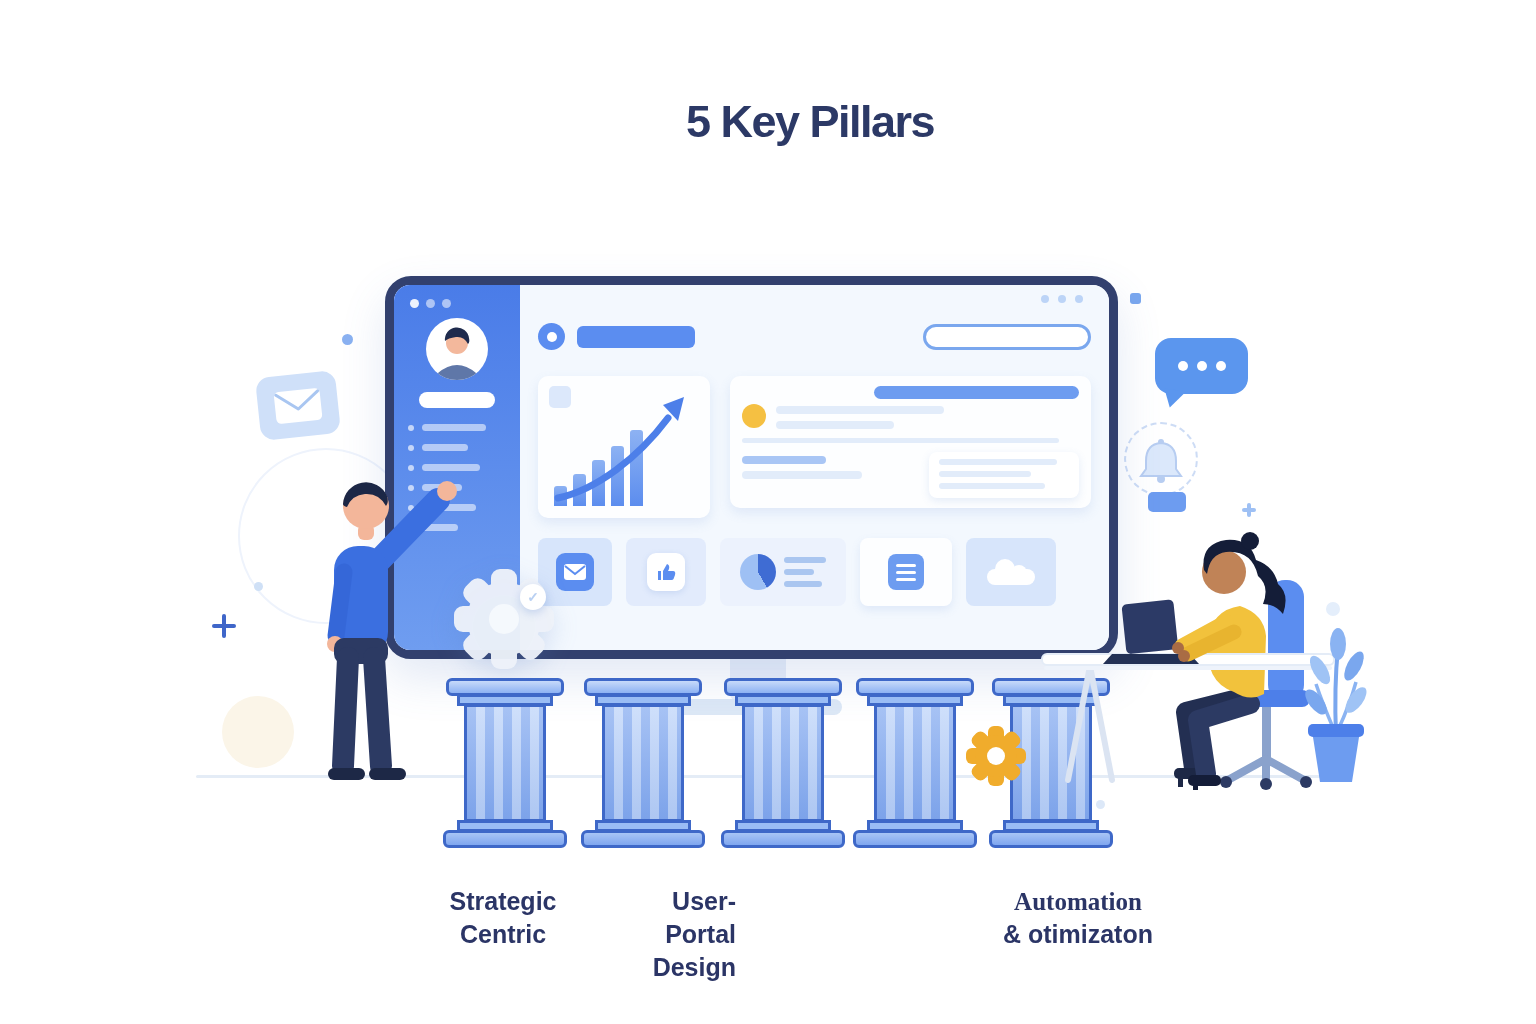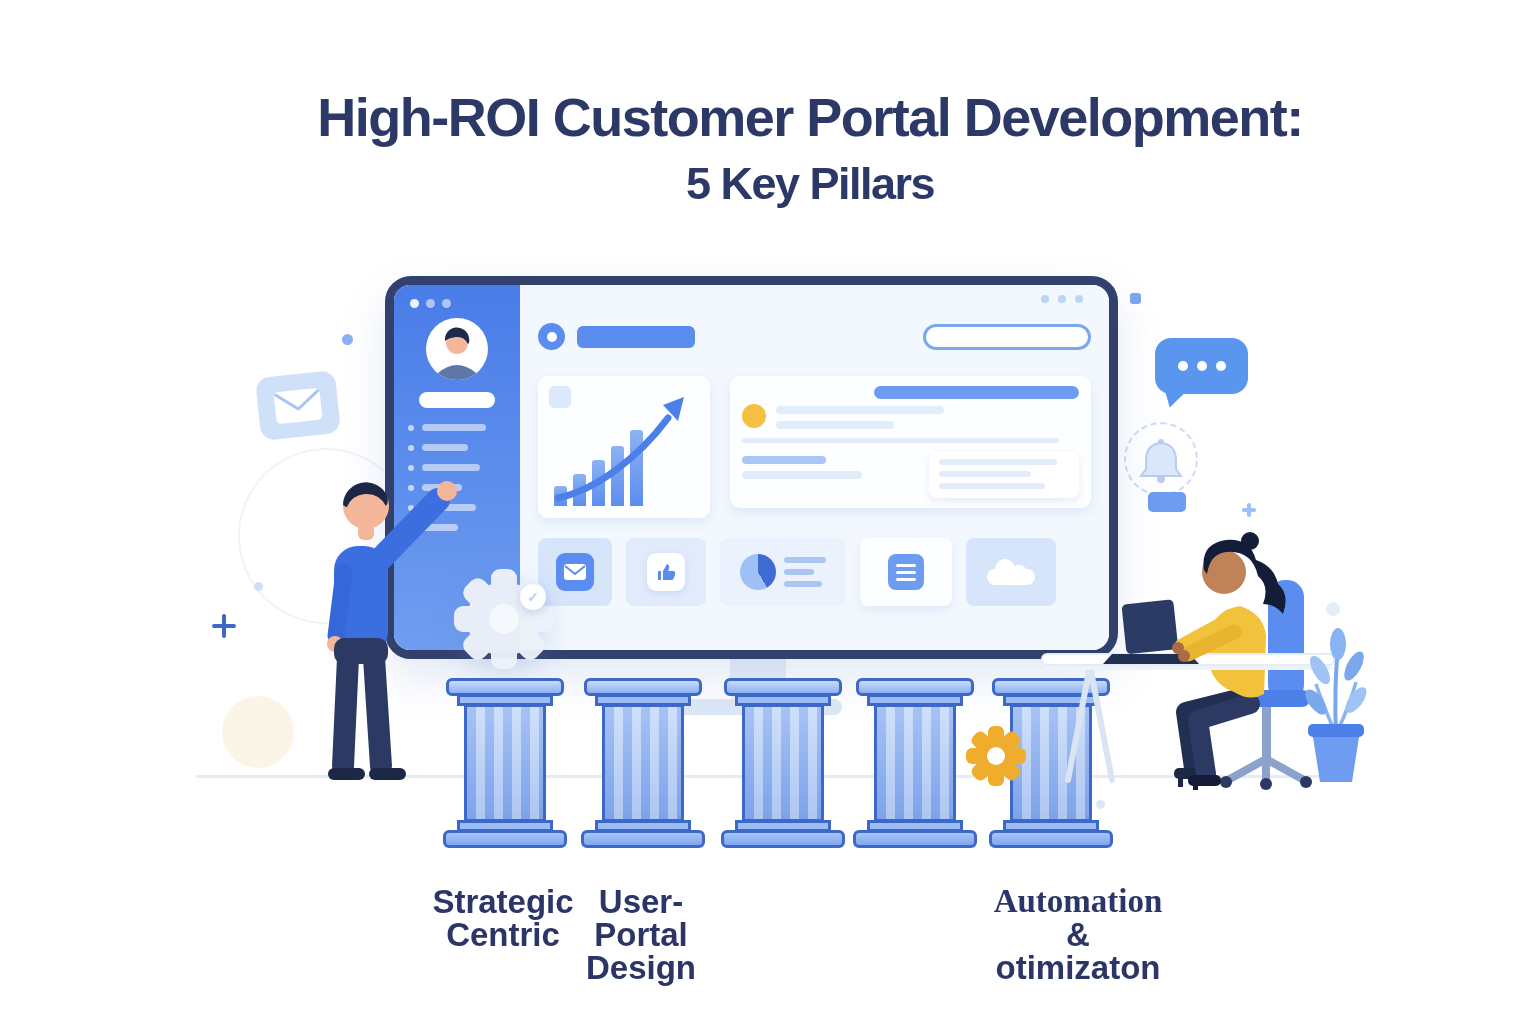--- a/index.html
+++ b/index.html
@@ -138,35 +138,34 @@
   .p-cap2{width:96px;height:12px;margin-top:-2px;background:#9abdf5;}
   .p-shaft{width:82px;height:118px;margin-top:-2px;
     background:
       linear-gradient(180deg,rgba(255,255,255,.28),rgba(47,90,180,.10)),
       repeating-linear-gradient(90deg,#85abf0 0 9px,#bcd3f9 9px 18px);}
   .p-base1{width:96px;height:12px;margin-top:-2px;background:#9abdf5;}
   .p-base2{width:124px;height:18px;margin-top:-2px;border-radius:6px;
     background:linear-gradient(180deg,#a8c5f6,#7fa6ef);}
 
   .pillar-label{position:absolute;top:885px;width:190px;transform:translateX(-50%);
-    text-align:center;color:#2b3566;font-size:33px;font-weight:700;line-height:33px;}
+    text-align:center;color:#2b3566;font-size:25px;font-weight:700;line-height:33px;}
 
   
   .gear-check{position:absolute;left:520px;top:584px;width:26px;height:26px;border-radius:50%;
     background:#ffffff;box-shadow:0 3px 8px rgba(100,140,210,.3);
     display:flex;align-items:center;justify-content:center;color:#b9d0f2;
     font-size:14px;font-weight:700;}
 </style>
 </head>
 <body>
 
 <div class="stage">
 
   <div class="title">
-    <div class="l1">High-ROI Customer Portal Development:</div>
     <div class="l2">5 Key Pillars</div>
   </div>
 
   <div class="faint-circle" style="left:238px;top:448px;width:172px;height:172px;"></div>
   <div class="cream-circle" style="left:222px;top:696px;width:72px;height:72px;"></div>
   <div class="dot" style="left:342px;top:334px;width:11px;height:11px;background:#8ab1f1;"></div>
   <div class="dot" style="left:254px;top:582px;width:9px;height:9px;background:#cfe0f6;"></div>
   <div class="dot" style="left:1326px;top:602px;width:14px;height:14px;background:#e4eefb;"></div>
   <div class="dot" style="left:1096px;top:800px;width:9px;height:9px;background:#dce8f8;"></div>
   <div class="mini-square" style="left:1130px;top:293px;width:11px;height:11px;background:#7aa7ee;"></div>
@@ -469,21 +468,21 @@
     <ellipse cx="22" cy="76" rx="7" ry="15" fill="#7aa7ee" transform="rotate(-38 22 76)"></ellipse>
     <ellipse cx="62" cy="74" rx="7" ry="15" fill="#9fc3f5" transform="rotate(36 62 74)"></ellipse>
     <rect x="14" y="98" width="56" height="13" rx="5" fill="#4d7fe9"></rect>
     <path d="M19,111 h46 l-7,45 h-32 z" fill="#6d9cf0"></path>
   </svg>
 
   <div class="pillar-label" style="left:503px;">
     <span style="display:block;">Strategic</span>
     <span style="display:block;">Centric</span>
   </div>
-  <div class="pillar-label" style="left:641px;">
+  <div class="pillar-label" style="left:641px;text-align:right;">
     <span style="display:block;">User-</span>
     <span style="display:block;">Portal</span>
     <span style="display:block;">Design</span>
   </div>
   <div class="pillar-label" style="left:1078px;">
     <span style="display:block;font-family:Liberation Serif, serif;">Automation</span>
     <span style="display:block;">&amp; otimizaton</span>
   </div>
 
 </div>

